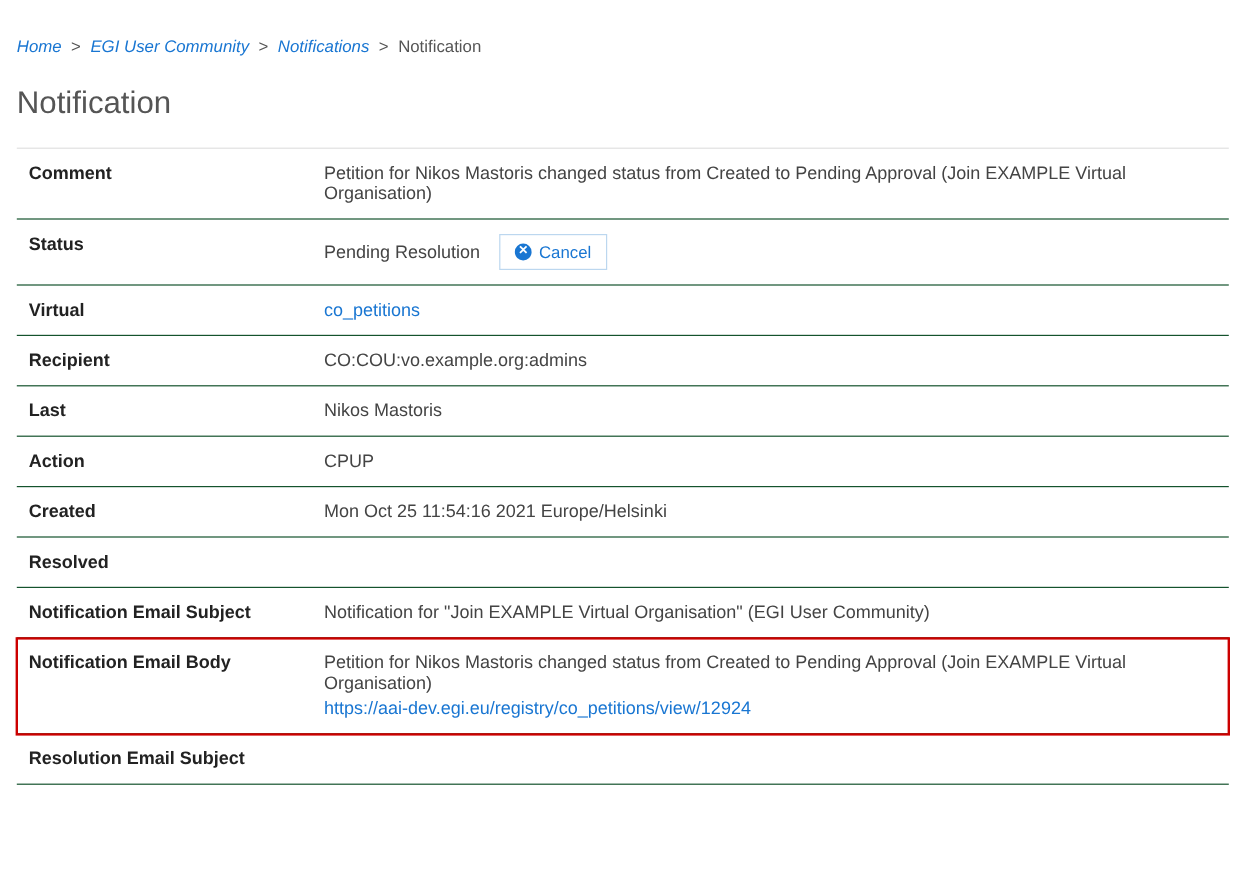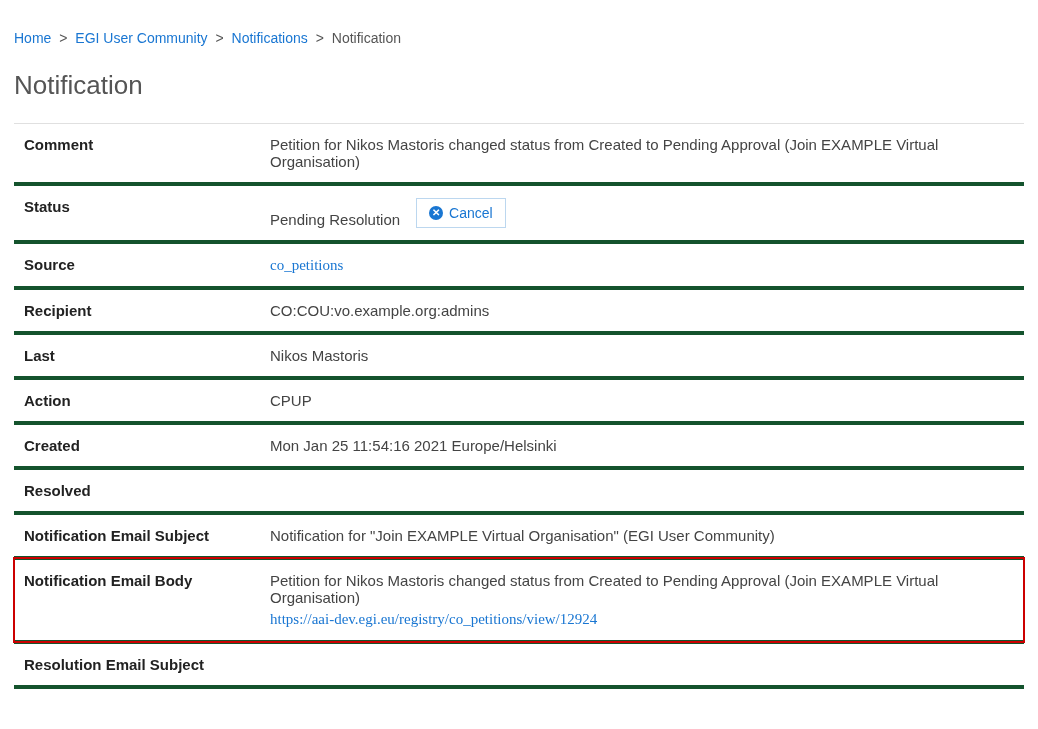--- a/index.html
+++ b/index.html
@@ -12,48 +12,48 @@
   }
   .page {
     padding: 10px 14px 30px 14px;
     width: 1038px;
   }
   .breadcrumb {
     font-size: 14px;
     color: #555;
     padding: 20px 0 12px 0;
   }
-  .breadcrumb a { color: #1976d2; text-decoration: none; }
+  .breadcrumb a { color: #1976d2; text-decoration: none; font-style: italic; }
   .breadcrumb .sep { color: #555; margin: 0 4px; }
   h1.page-title {
     font-size: 26px;
     font-weight: 400;
     color: #555;
     margin: 12px 0 22px 0;
   }
   table.detail {
     width: 100%;
     border-collapse: collapse;
     border-top: 1px solid #e0e0e0;
   }
-  table.detail tr { border-bottom: 4px solid #14532d; }
+  table.detail tr { border-bottom: 1px solid #14532d; }
   table.detail th, table.detail td {
     text-align: left;
     vertical-align: top;
     padding: 12px 10px;
     font-size: 15px;
   }
   table.detail th {
     width: 246px;
     font-weight: 600;
     color: #222;
   }
   table.detail td { color: #444; }
-  a.inline-link { color: #1976d2; text-decoration: none; font-family: Liberation Serif, serif; }
-  .status-cell { display: flex; align-items: flex-end; gap: 16px; }
+  a.inline-link { color: #1976d2; text-decoration: none; }
+  .status-cell { display: flex; align-items: center; gap: 16px; }
   .btn-cancel {
     display: inline-flex;
     align-items: center;
     gap: 6px;
     border: 1px solid #bcd7ef;
     background: #fff;
     color: #1976d2;
     font-size: 14px;
     padding: 6px 12px;
     cursor: pointer;
@@ -105,38 +105,38 @@
         <div class="status-cell">
           <span>Pending Resolution</span>
           <button class="btn-cancel">
             <span class="ico">✕</span>
             <span>Cancel</span>
           </button>
         </div>
       </td>
     </tr>
     <tr>
-      <th>Source</th>
+      <th>Virtual</th>
       <td><a href="#" class="inline-link">co_petitions</a></td>
     </tr>
     <tr>
       <th>Recipient</th>
       <td>CO:COU:vo.example.org:admins</td>
     </tr>
     <tr>
       <th>Last</th>
       <td>Nikos Mastoris</td>
     </tr>
     <tr>
       <th>Action</th>
       <td>CPUP</td>
     </tr>
     <tr>
       <th>Created</th>
-      <td>Mon Jan 25 11:54:16 2021 Europe/Helsinki</td>
+      <td>Mon Oct 25 11:54:16 2021 Europe/Helsinki</td>
     </tr>
     <tr>
       <th>Resolved</th>
       <td></td>
     </tr>
     <tr>
       <th>Notification Email Subject</th>
       <td>Notification for "Join EXAMPLE Virtual Organisation" (EGI User Community)</td>
     </tr>
     <tr class="highlight">

